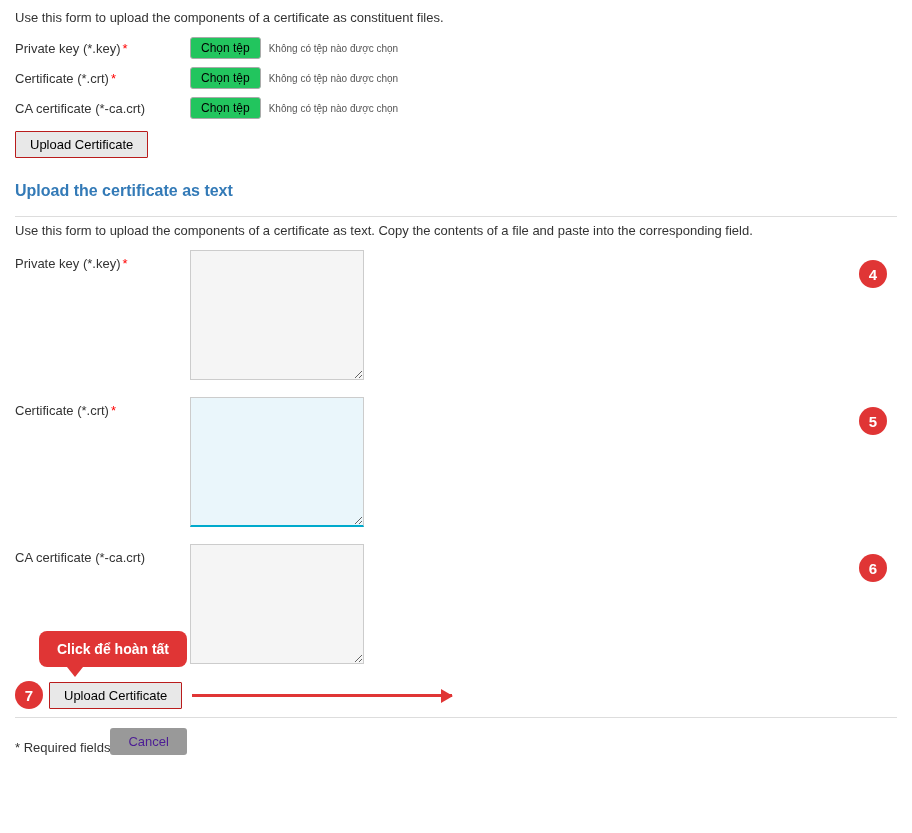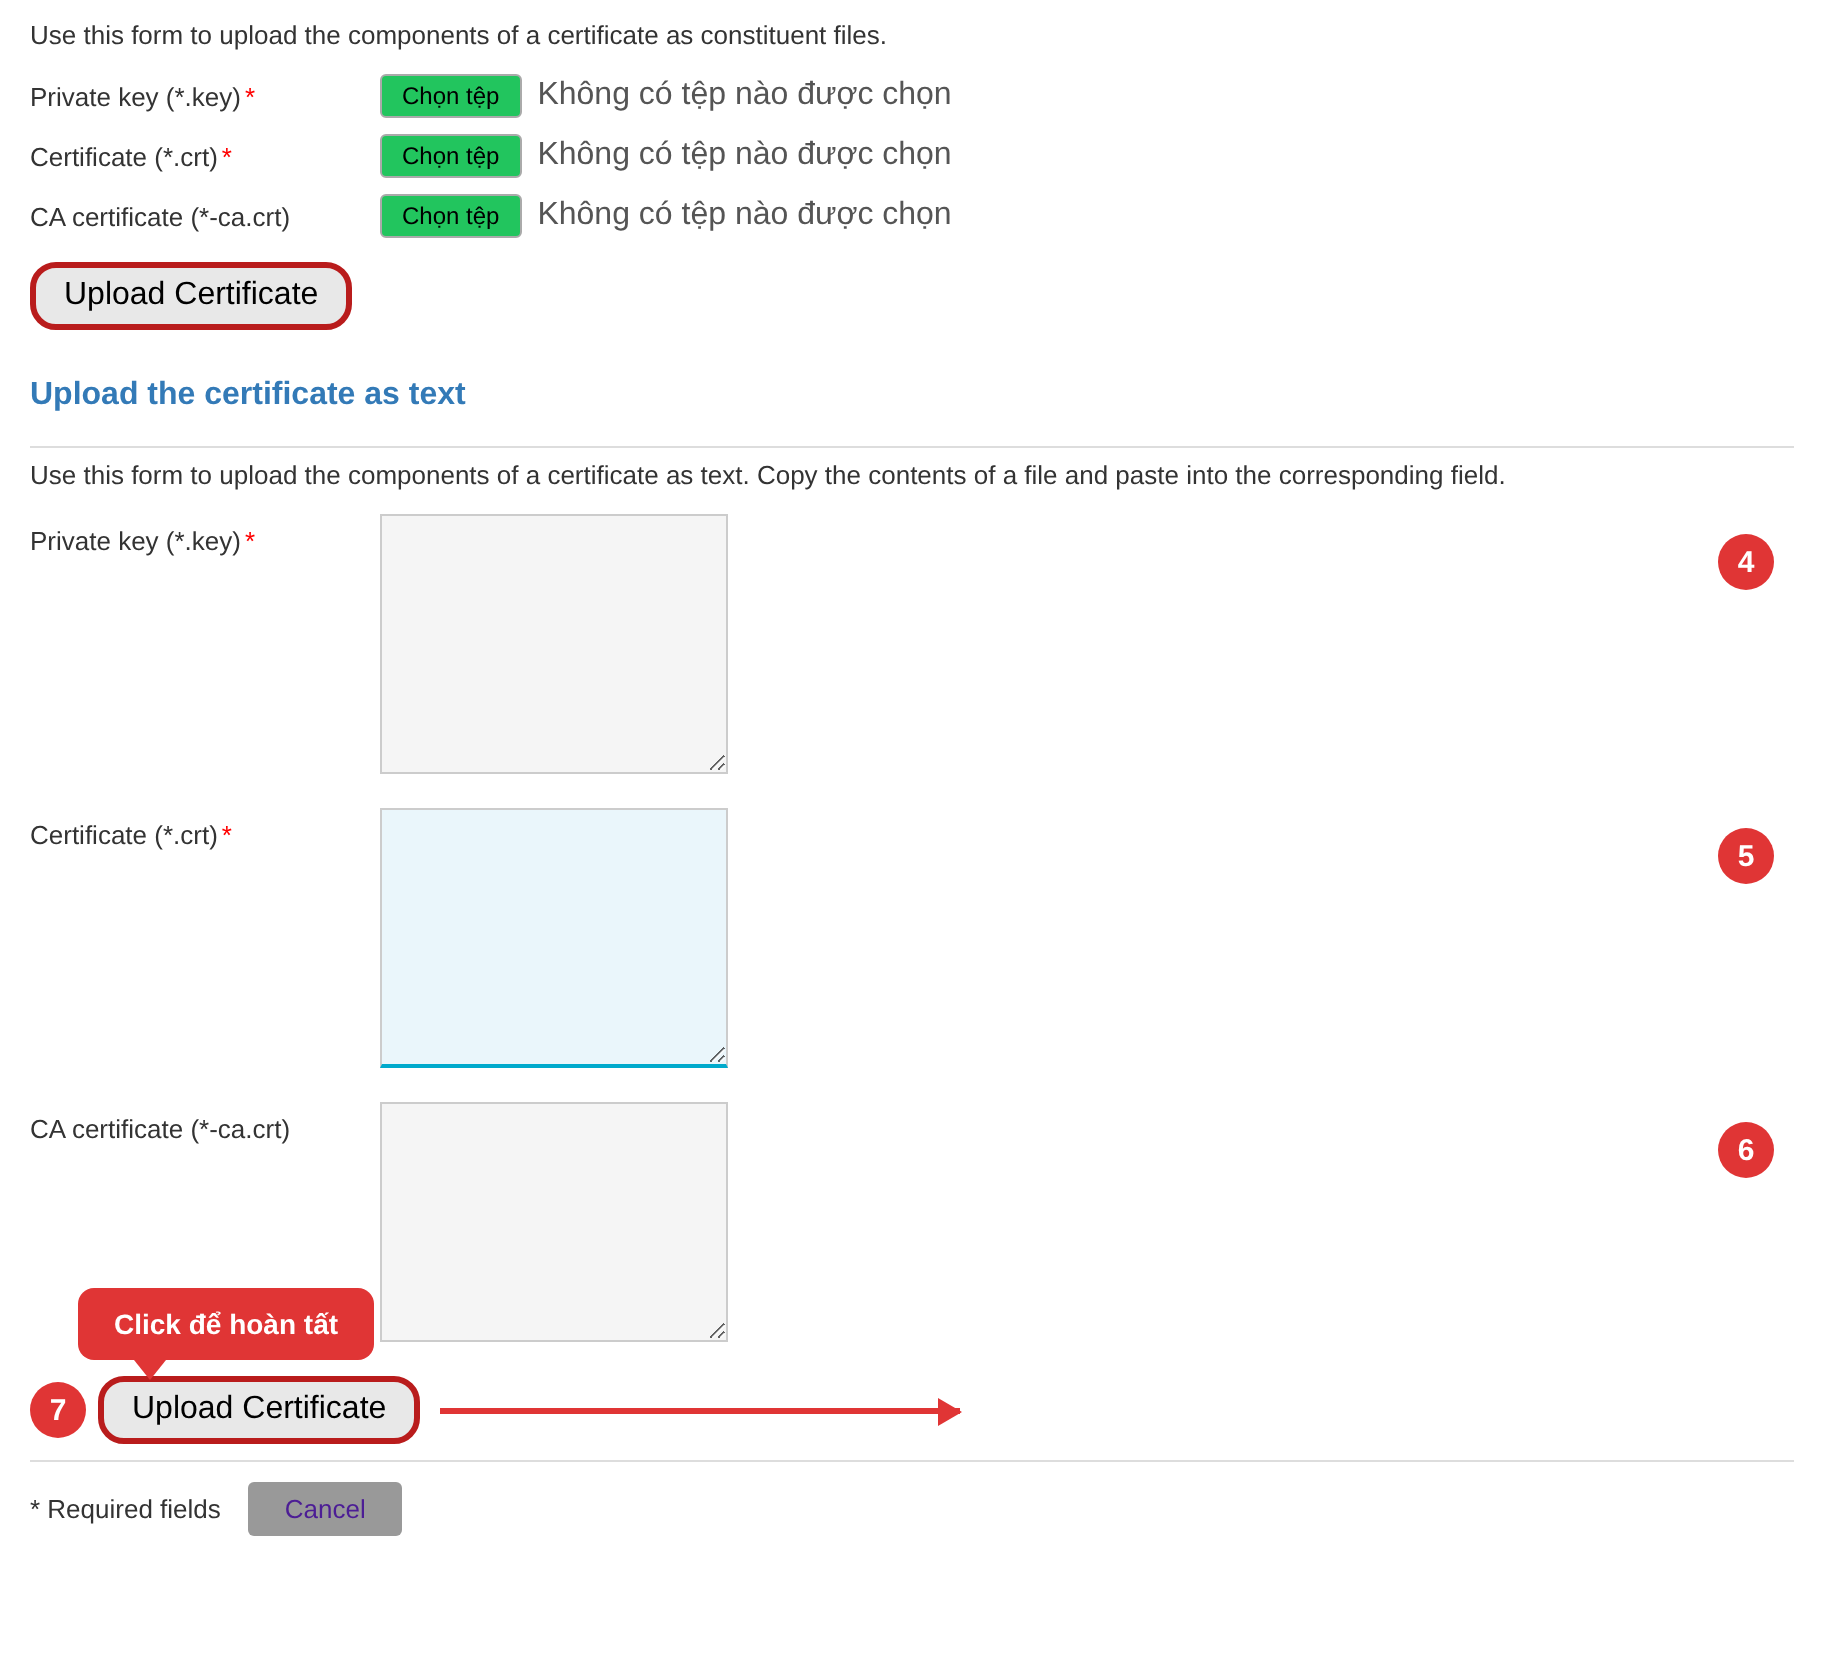--- a/index.html
+++ b/index.html
@@ -38,29 +38,29 @@
       background: #22c55e;
       border: 1px solid #aaa;
       border-radius: 3px;
       padding: 3px 10px;
       font-size: 12px;
       cursor: pointer;
       margin-right: 8px;
       white-space: nowrap;
     }
     .no-file-text {
-      font-size: 16px;
+      font-size: 10px;
       color: #555;
     }
     .upload-btn {
       background: #e8e8e8;
-      border: 3px solid #b91c1c;
-      border-radius: 13px;
+      border: 1px solid #b91c1c;
+      border-radius: 1px;
       padding: 5px 14px;
-      font-size: 16px;
+      font-size: 13px;
       cursor: pointer;
       margin-top: 4px;
       margin-bottom: 14px;
     }
     .section-title {
       font-size: 16px;
       color: #337ab7;
       margin-bottom: 6px;
       padding-bottom: 16px;
       border-bottom: 1px solid #ddd;
@@ -93,22 +93,21 @@
     .text-area.active {
       border-bottom: 2px solid #00aacc;
       background: #eaf6fb;
     }
     .text-area.ca {
       height: 120px;
     }
     .bottom-section {
       margin-top: 8px;
       display: flex;
-      align-items: center;
-      gap: 14px;
+      align-items: flex-end;
       border-top: 1px solid #ddd;
       padding-top: 10px;
       position: relative;
     }
     .required-fields-note {
       font-size: 13px;
       color: #333;
     }
     .cancel-btn {
       background: #999;

